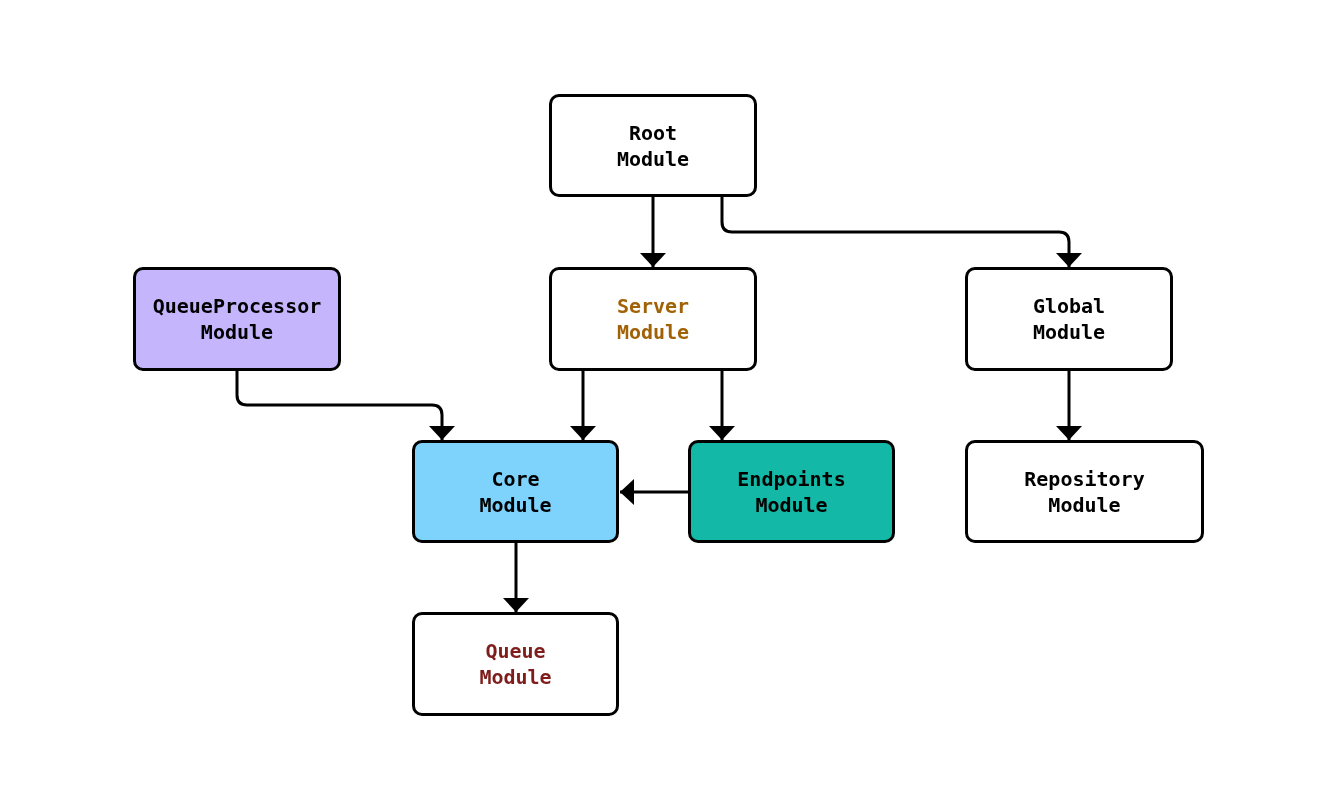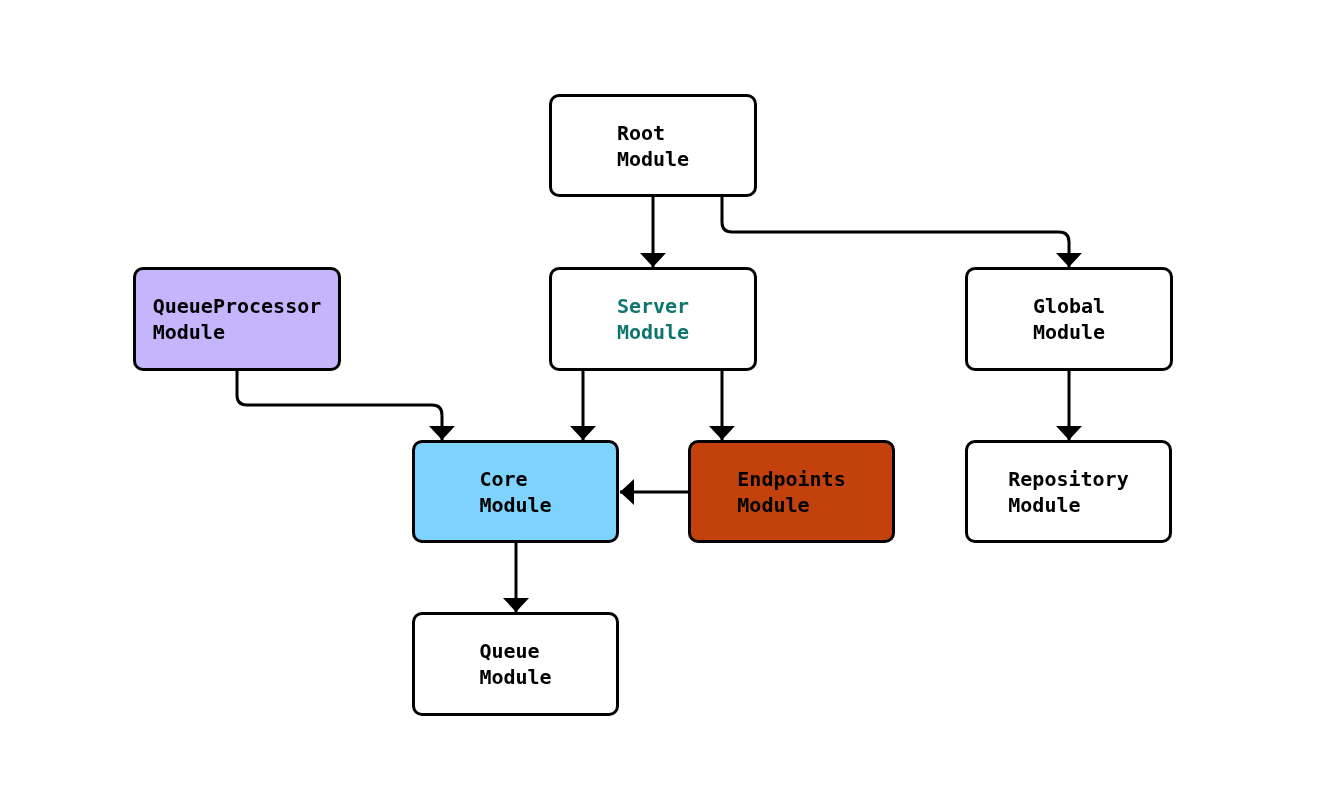--- a/index.html
+++ b/index.html
@@ -22,21 +22,21 @@
   }
   .node {
     position: absolute;
     box-sizing: border-box;
     background: #ffffff;
     border: 3px solid #000000;
     border-radius: 10px;
     display: flex;
     align-items: center;
     justify-content: center;
-    text-align: left;
+    text-align: center;
   }
   .node-label {
     font-weight: bold;
     font-size: 20px;
     line-height: 26px;
     color: #000000;
     white-space: pre-line;
   }
 </style>
 </head>
@@ -63,37 +63,37 @@
   <div id="node-layer">
       <div class="node" style="left: 549px; top: 94px; width: 208px; height: 103px; background: rgb(255, 255, 255); border-color: rgb(0, 0, 0);">
         <span class="node-label" style="color: rgb(0, 0, 0);">Root
 Module</span>
       </div>
       <div class="node" style="left: 133px; top: 267px; width: 208px; height: 104px; background: #c4b5fd; border-color: rgb(0, 0, 0);">
         <span class="node-label" style="color: rgb(0, 0, 0);">QueueProcessor
 Module</span>
       </div>
       <div class="node" style="left: 549px; top: 267px; width: 208px; height: 104px; background: rgb(255, 255, 255); border-color: rgb(0, 0, 0);">
-        <span class="node-label" style="color: #0f766e;">Server
+        <span class="node-label" style="color: #a16207;">Server
 Module</span>
       </div>
       <div class="node" style="left: 965px; top: 267px; width: 208px; height: 104px; background: rgb(255, 255, 255); border-color: rgb(0, 0, 0);">
         <span class="node-label" style="color: rgb(0, 0, 0);">Global
 Module</span>
       </div>
       <div class="node" style="left: 412px; top: 440px; width: 207px; height: 103px; background: #7dd3fc; border-color: rgb(0, 0, 0);">
         <span class="node-label" style="color: rgb(0, 0, 0);">Core
 Module</span>
       </div>
-      <div class="node" style="left: 688px; top: 440px; width: 207px; height: 103px; background: #c2410c; border-color: rgb(0, 0, 0);">
+      <div class="node" style="left: 688px; top: 440px; width: 207px; height: 103px; background: #14b8a6; border-color: rgb(0, 0, 0);">
         <span class="node-label" style="color: rgb(0, 0, 0);">Endpoints
 Module</span>
       </div>
-      <div class="node" style="left: 965px; top: 440px; width: 207px; height: 103px; background: rgb(255, 255, 255); border-color: rgb(0, 0, 0);">
+      <div class="node" style="left: 965px; top: 440px; width: 239px; height: 103px; background: rgb(255, 255, 255); border-color: rgb(0, 0, 0);">
         <span class="node-label" style="color: rgb(0, 0, 0);">Repository
 Module</span>
       </div>
       <div class="node" style="left: 412px; top: 612px; width: 207px; height: 104px; background: rgb(255, 255, 255); border-color: rgb(0, 0, 0);">
-        <span class="node-label" style="color: #000000;">Queue
+        <span class="node-label" style="color: #7f1d1d;">Queue
 Module</span>
       </div>
     </div>
 </div>
 
 </body></html>

